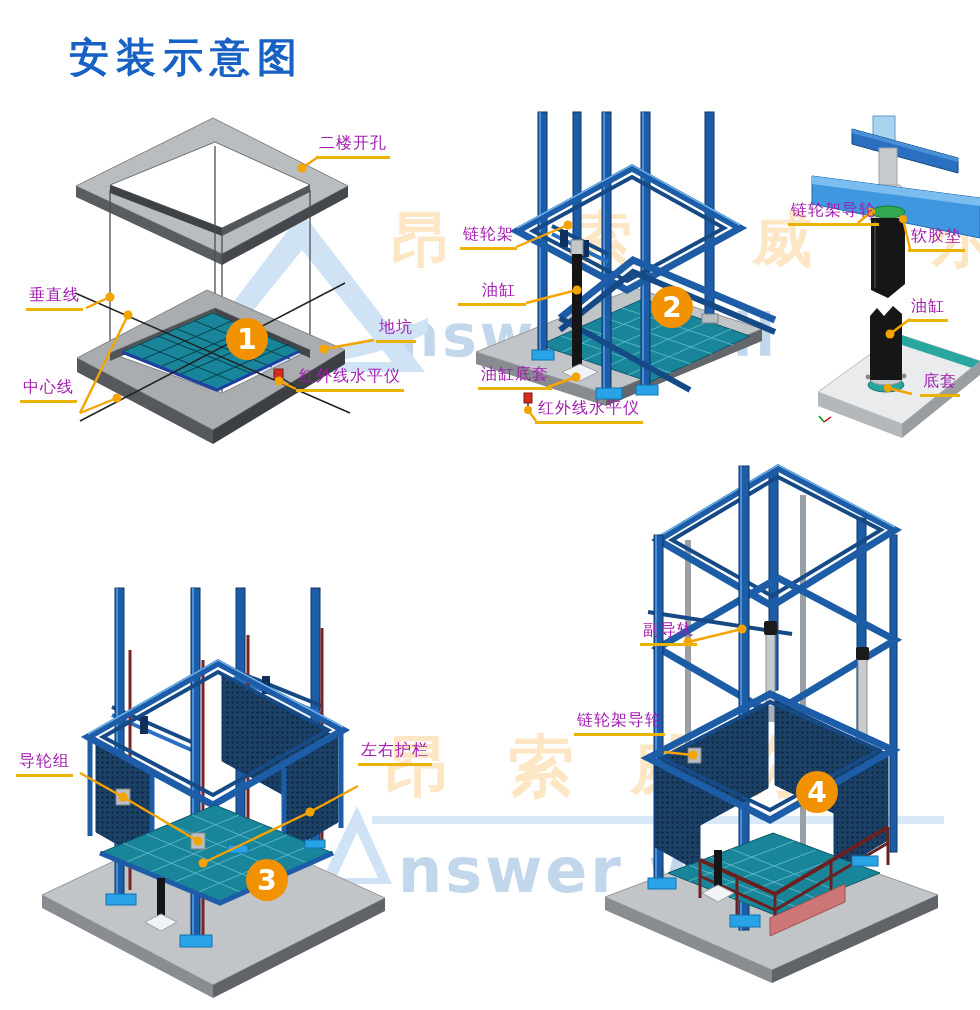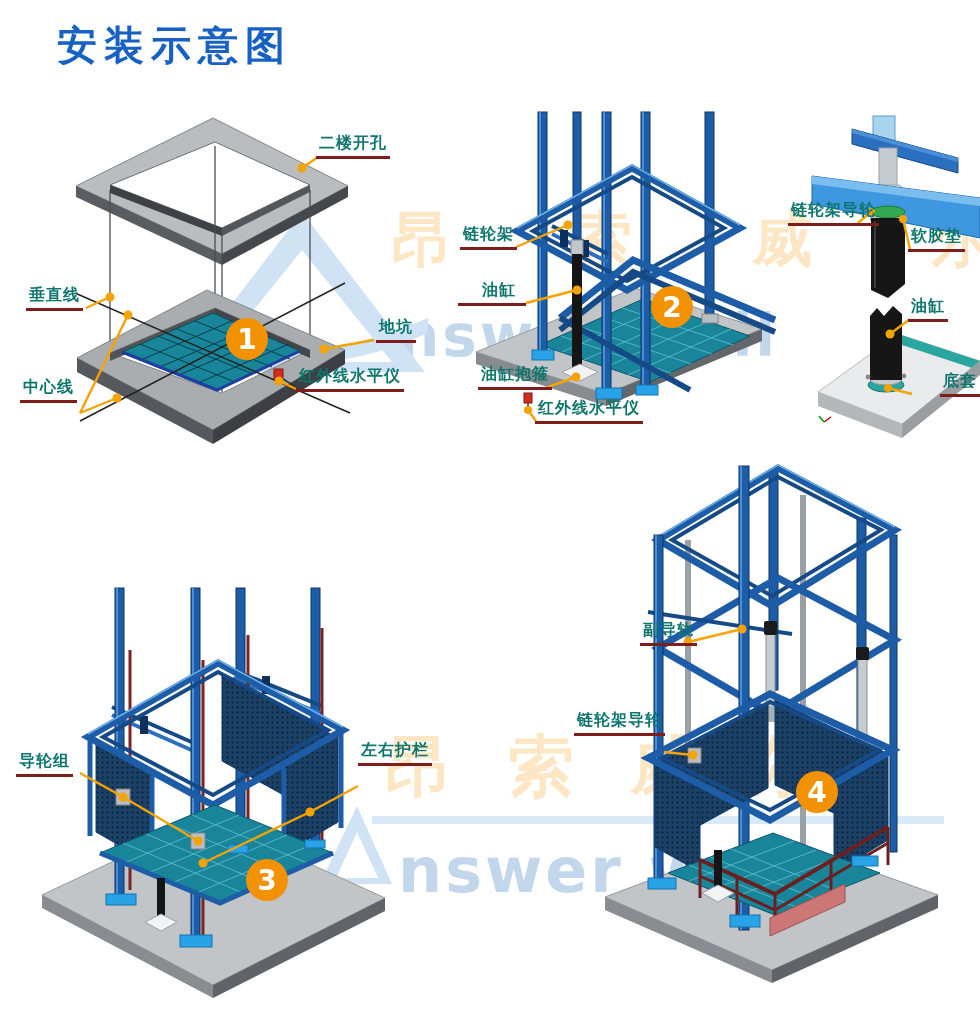--- a/index.html
+++ b/index.html
@@ -1,29 +1,29 @@
 <!DOCTYPE html>
 <html><head>
 <meta charset="utf-8">
 <style>
   html,body{margin:0;padding:0;background:#fff;}
   .page{position:relative;width:980px;height:1010px;background:#fff;overflow:hidden;
         font-family:"DejaVu Sans","Liberation Sans",sans-serif;}
-  .page-title{position:absolute;left:57px;top:18px;margin:0;font-size:40px;font-weight:bold;
+  .page-title{position:absolute;left:57px;top:18px;margin:12px;font-size:40px;font-weight:bold;
         color:#1661c3;letter-spacing:7px;z-index:3;}
   
   .wm{position:absolute;white-space:nowrap;font-weight:bold;z-index:0;}
   .wm-cn-top{left:392px;top:200px;font-size:60px;letter-spacing:120px;color:rgba(244,164,40,0.28);}
   .wm-en-top{left:398px;top:302px;font-size:58px;letter-spacing:3px;color:rgba(134,176,215,0.5);}
   .wm-cn-bottom{left:386px;top:722px;font-size:66px;letter-spacing:56px;color:rgba(244,164,40,0.28);}
   .wm-en-bottom{left:398px;top:834px;font-size:62px;letter-spacing:3px;color:rgba(134,176,215,0.5);}
   .art{position:absolute;left:0;top:0;z-index:1;}
   
-  .lbl{position:absolute;color:#0f766e;font-size:16px;font-weight:700;letter-spacing:1px;
-       white-space:nowrap;border-bottom:3px solid #7f1d1d;padding:0 3px 2px 3px;z-index:2;}
+  .lbl{position:absolute;color:#a21caf;font-size:16px;font-weight:400;letter-spacing:1px;
+       white-space:nowrap;border-bottom:3px solid #eab308;padding:0 3px 2px 3px;z-index:2;}
   .badge{position:absolute;width:42px;height:42px;border-radius:50%;background:#F39200;
        color:#fff;font-size:28px;font-weight:bold;display:flex;align-items:center;
        justify-content:center;z-index:2;}
   
   .leaders polyline{stroke:#F5A300;stroke-width:2.4;fill:none;}
   .leaders circle{fill:#F5A300;}
   .col{fill:#1d5ca6;stroke:#0c3666;stroke-width:1;}
   .colhl{fill:#4a90d9;}
   .rail{stroke:#1d5ca6;stroke-width:7;fill:none;}
   .rail2{stroke:#164a86;stroke-width:4;fill:none;}
@@ -378,27 +378,27 @@
   </svg>
 
   <div class="lbl" style="left:316px;top:133px">二楼开孔</div>
   <div class="lbl" style="left:26px;top:285px">垂直线</div>
   <div class="lbl" style="left:376px;top:317px">地坑</div>
   <div class="lbl" style="left:296px;top:366px">红外线水平仪</div>
   <div class="lbl" style="left:20px;top:377px">中心线</div>
 
   <div class="lbl" style="left:460px;top:224px">链轮架</div>
   <div class="lbl" style="left:458px;top:280px;padding-left:24px;padding-right:10px">油缸</div>
-  <div class="lbl" style="left:478px;top:364px">油缸抱箍</div>
+  <div class="lbl" style="left:478px;top:364px">油缸底套</div>
   <div class="lbl" style="left:535px;top:398px">红外线水平仪</div>
 
   <div class="lbl" style="left:788px;top:200px">链轮架导轮</div>
   <div class="lbl" style="left:908px;top:226px">软胶垫</div>
   <div class="lbl" style="left:908px;top:296px">油缸</div>
-  <div class="lbl" style="left:940px;top:371px">底套</div>
+  <div class="lbl" style="left:920px;top:371px">底套</div>
 
   <div class="lbl" style="left:16px;top:751px">导轮组</div>
   <div class="lbl" style="left:358px;top:740px">左右护栏</div>
 
   <div class="lbl" style="left:640px;top:620px">副导轨</div>
   <div class="lbl" style="left:574px;top:710px">链轮架导轮</div>
 
   <div class="badge" style="left:226px;top:318px">1</div>
   <div class="badge" style="left:651px;top:286px">2</div>
   <div class="badge" style="left:246px;top:859px">3</div>

